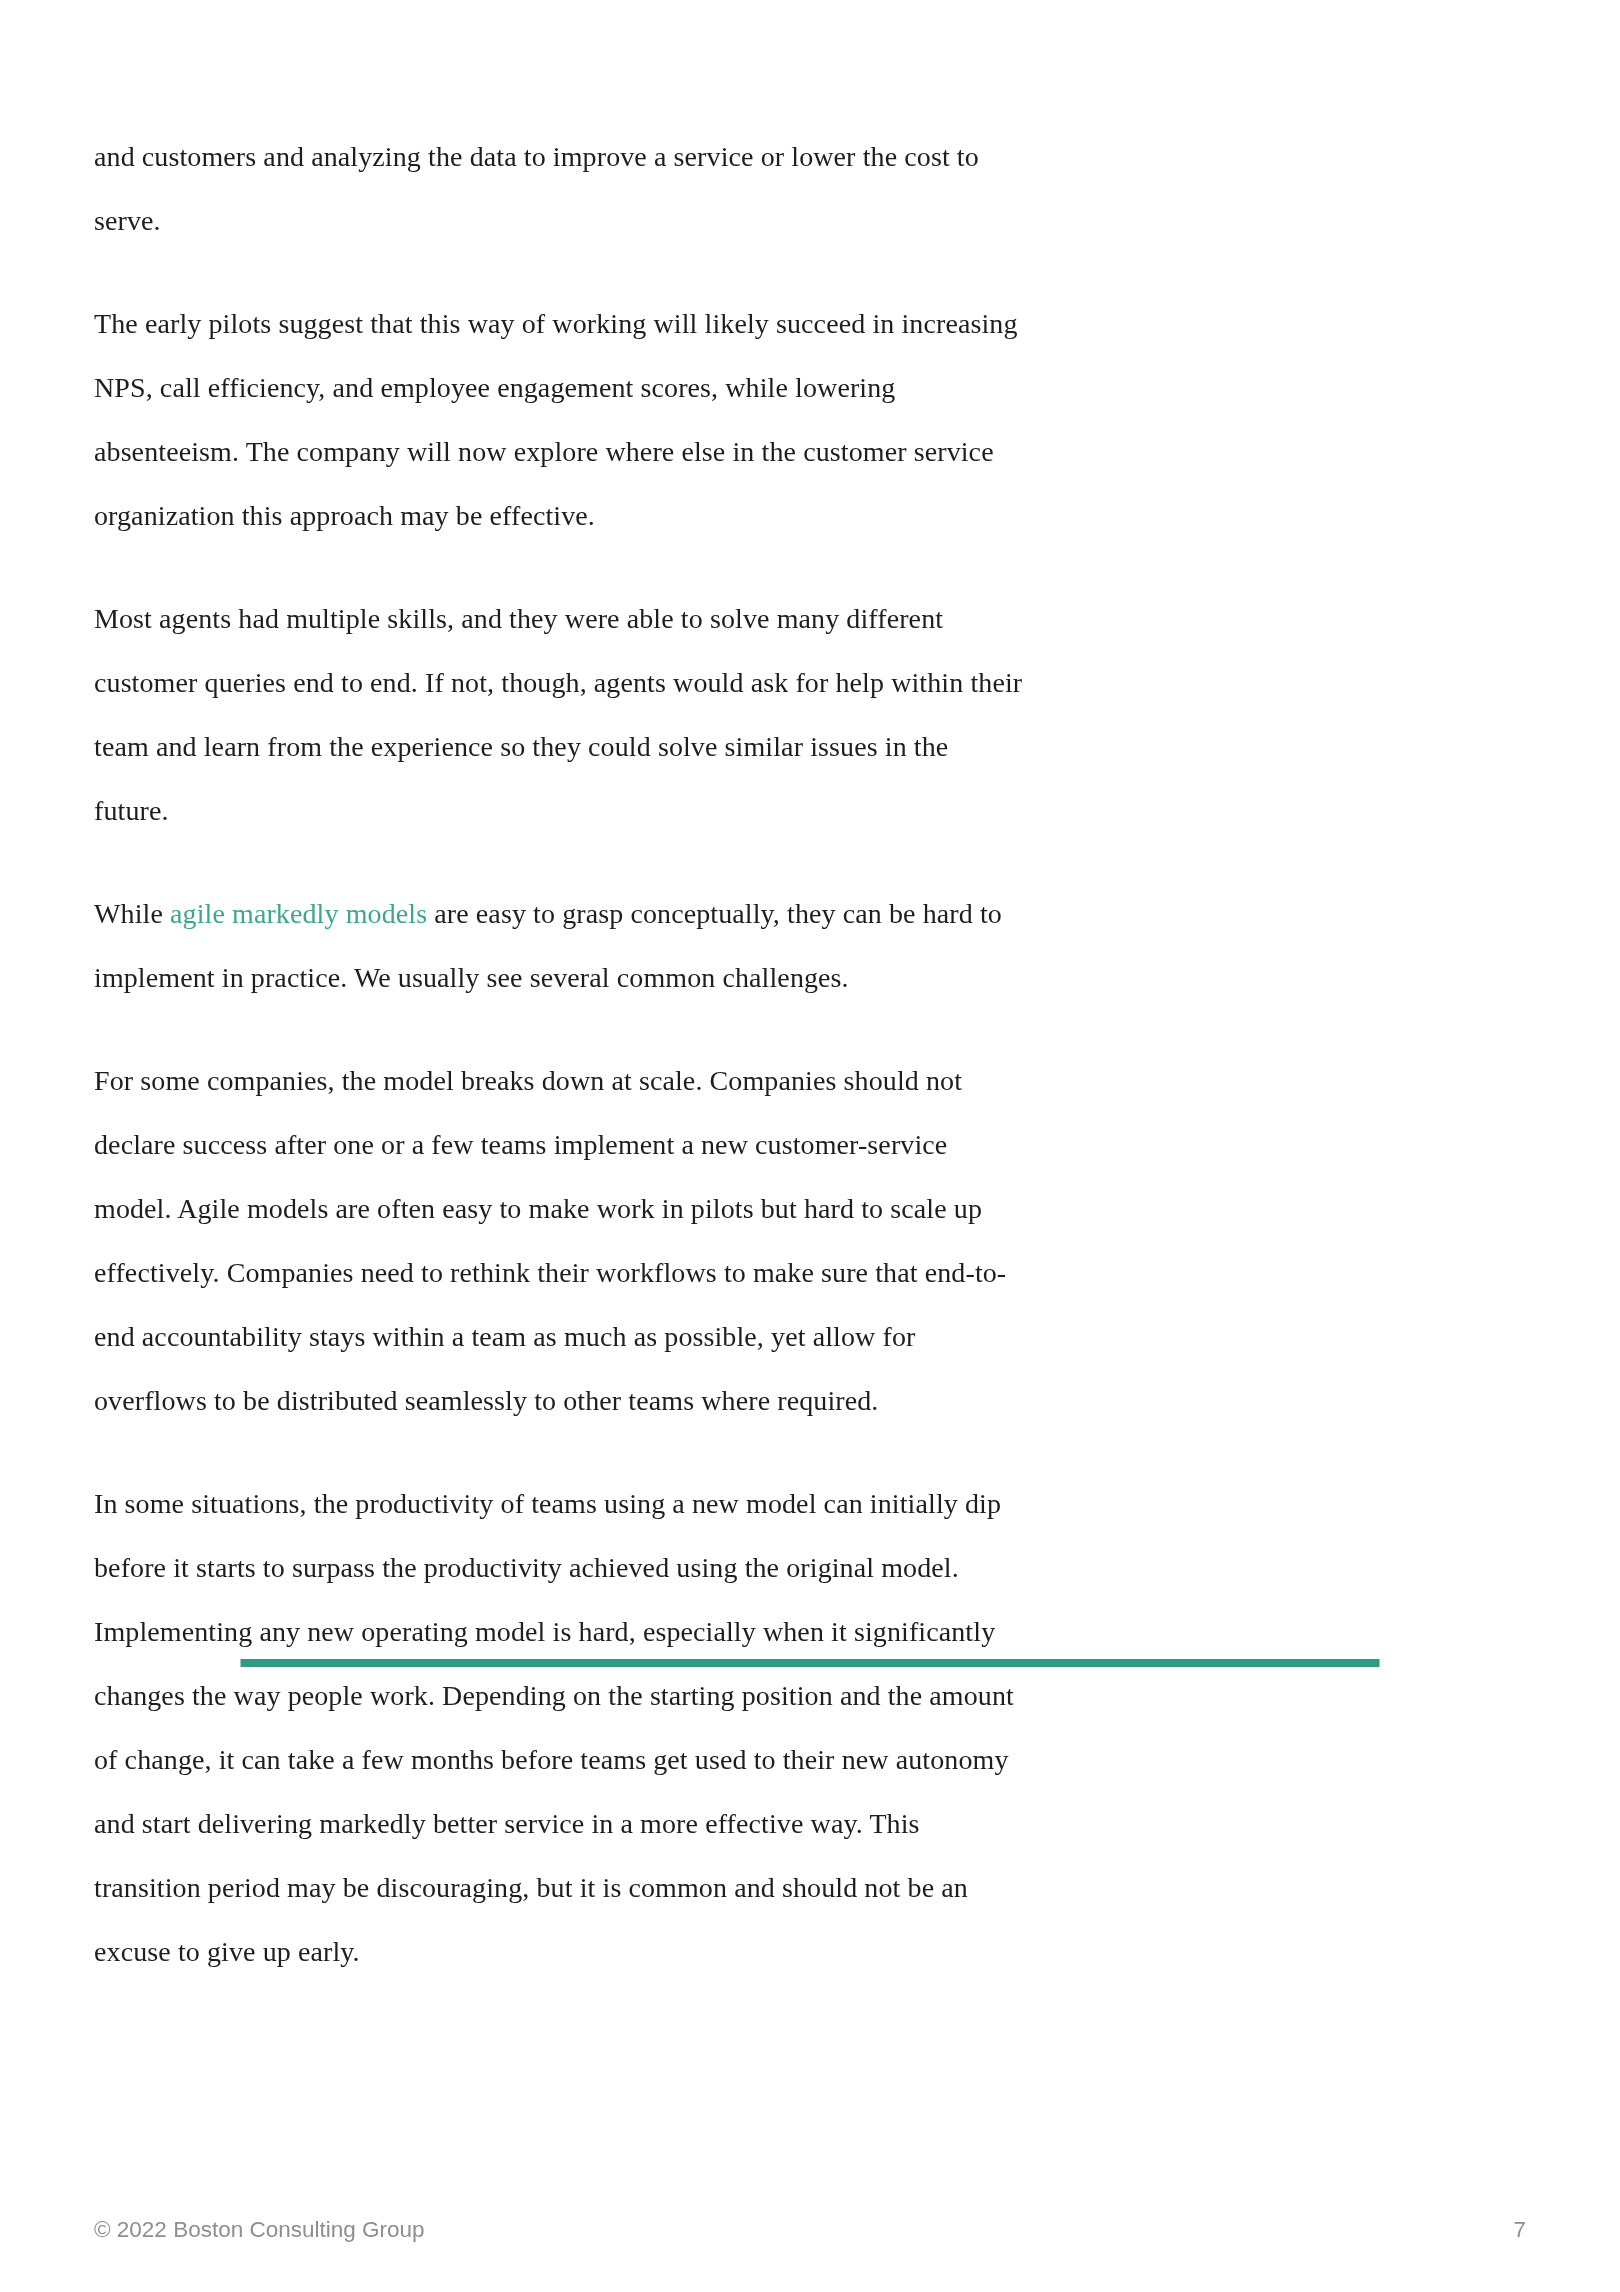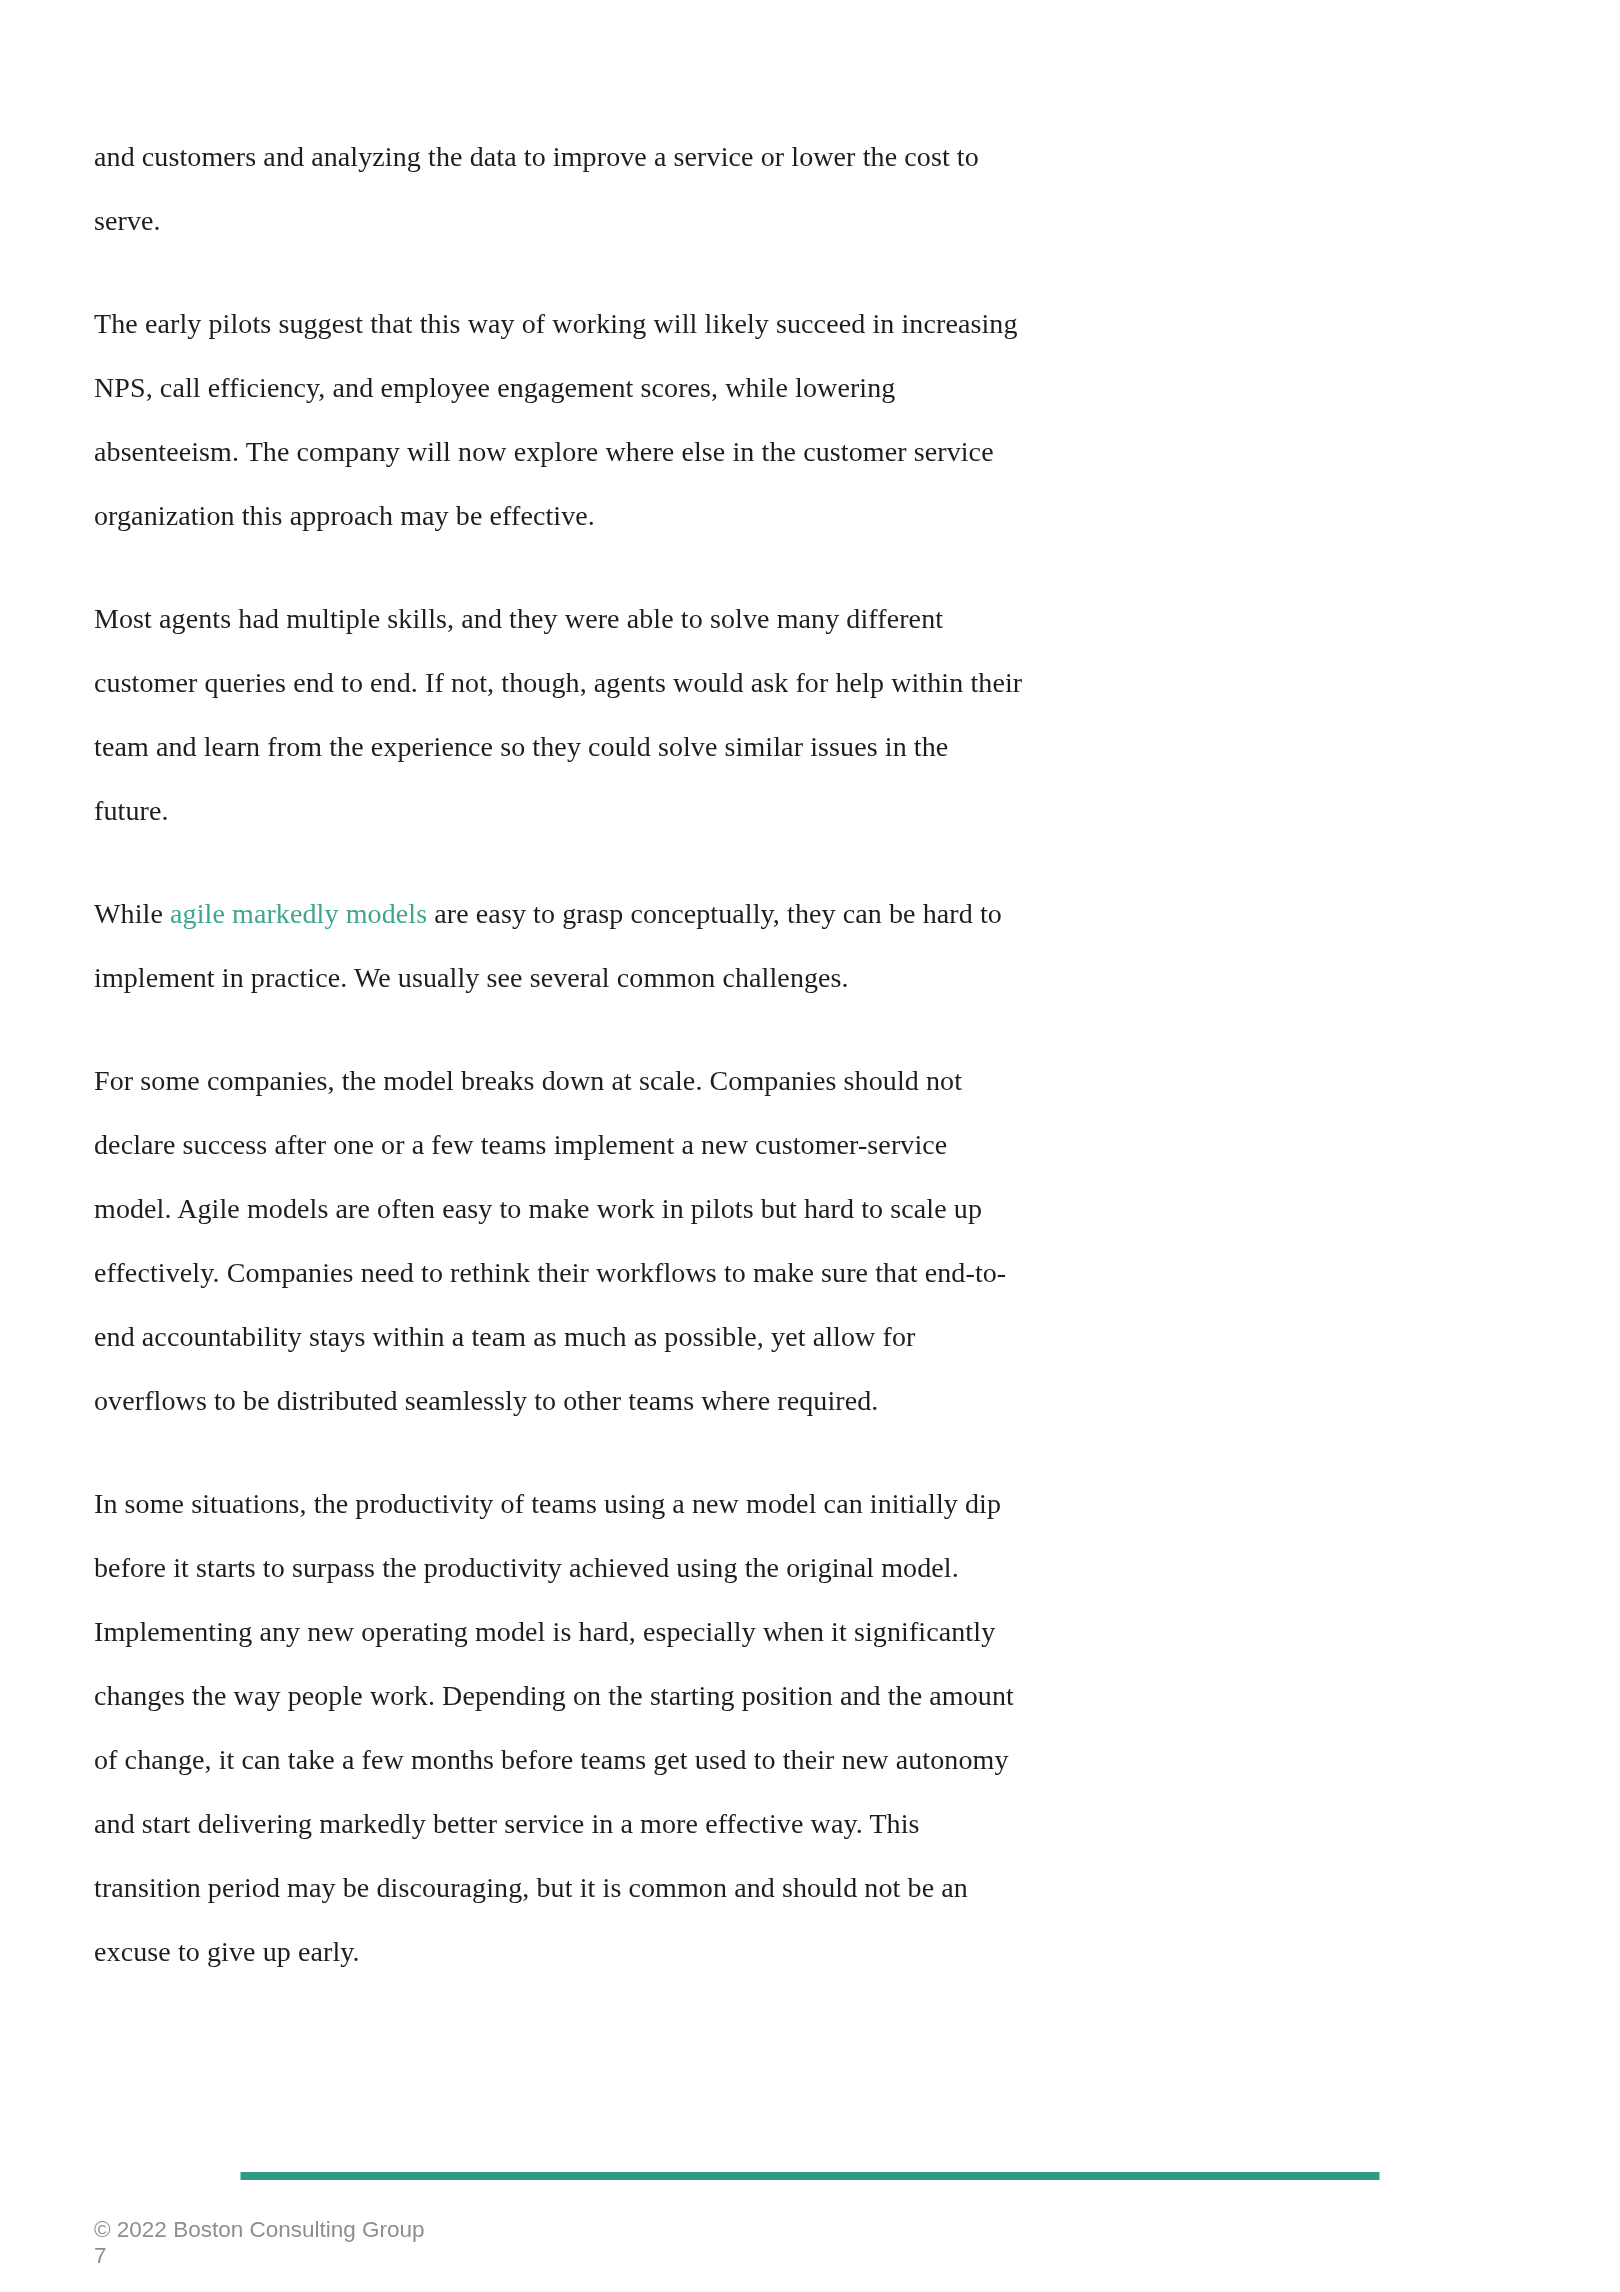--- a/index.html
+++ b/index.html
@@ -13,21 +13,21 @@
   *{margin:0;padding:0;box-sizing:border-box;}
   html,body{width:1620px;height:2293px;}
   body{
     background:var(--page-bg);
     font-family:"Liberation Serif", serif;
     overflow:hidden;
   }
   .page{
     position:relative;
     width:1620px;
-    height:2180px;
+    height:1667px;
     background:var(--page-bg);
   }
   .content{
     position:absolute;
     top:125px;
     left:94px;
     width:929px;
   }
   .content p{
     font-size:28px;
@@ -54,21 +54,20 @@
     position:absolute;
     left:94px;
     right:94px;
     top:2217px;
     display:flex;
     justify-content:space-between;
     align-items:baseline;
     font-family:"Liberation Sans", sans-serif;
     font-size:22.5px;
     color:var(--footer-color);
-    flex-direction:column;
   }
   .bottom-accent-bar{
     position:absolute;
     bottom:0;
     left:50%;
     transform:translateX(-50%);
     width:1139px;
     height:7.8px;
     background:var(--accent-bar-color);
   }

